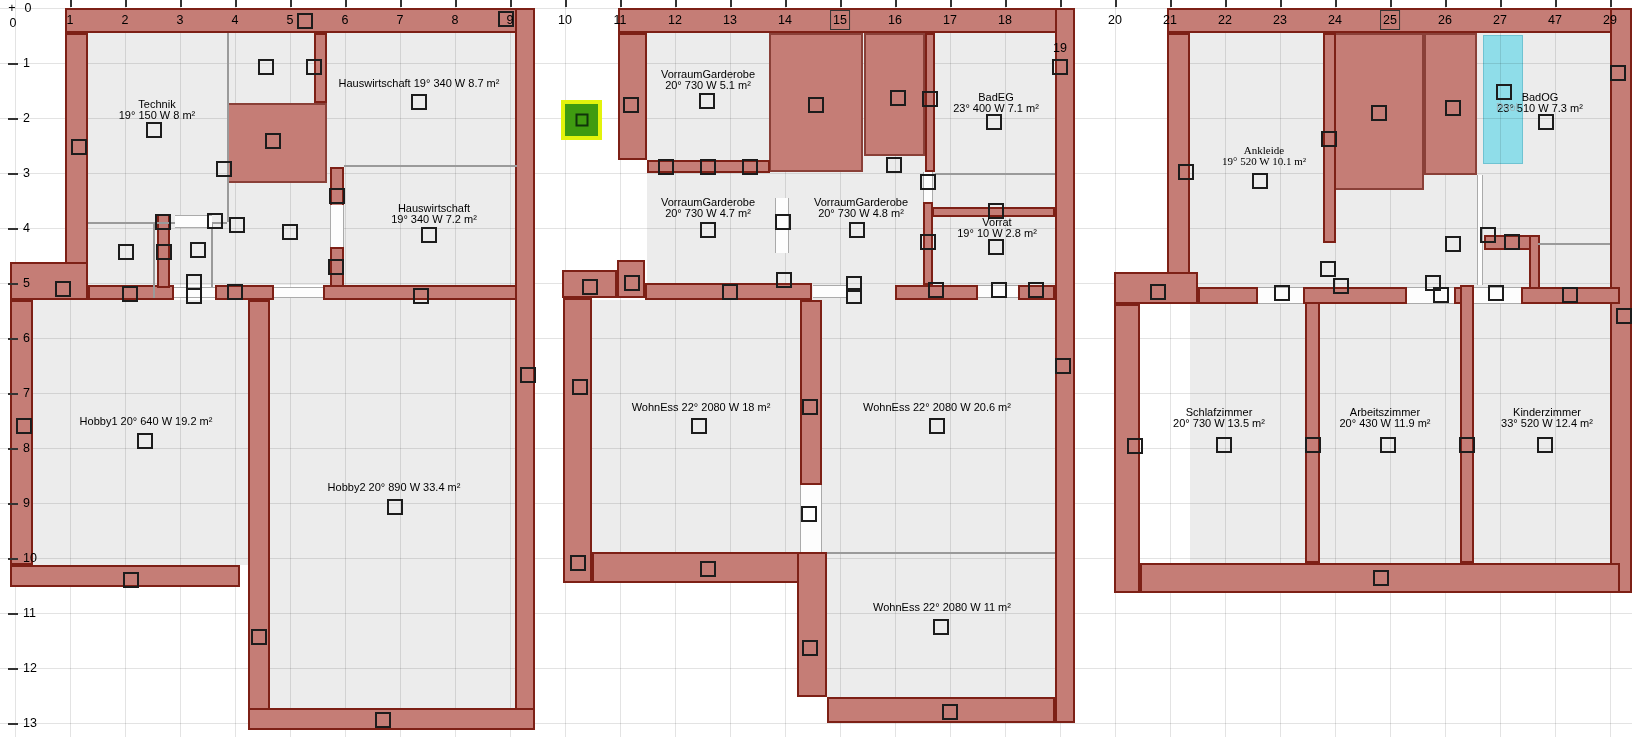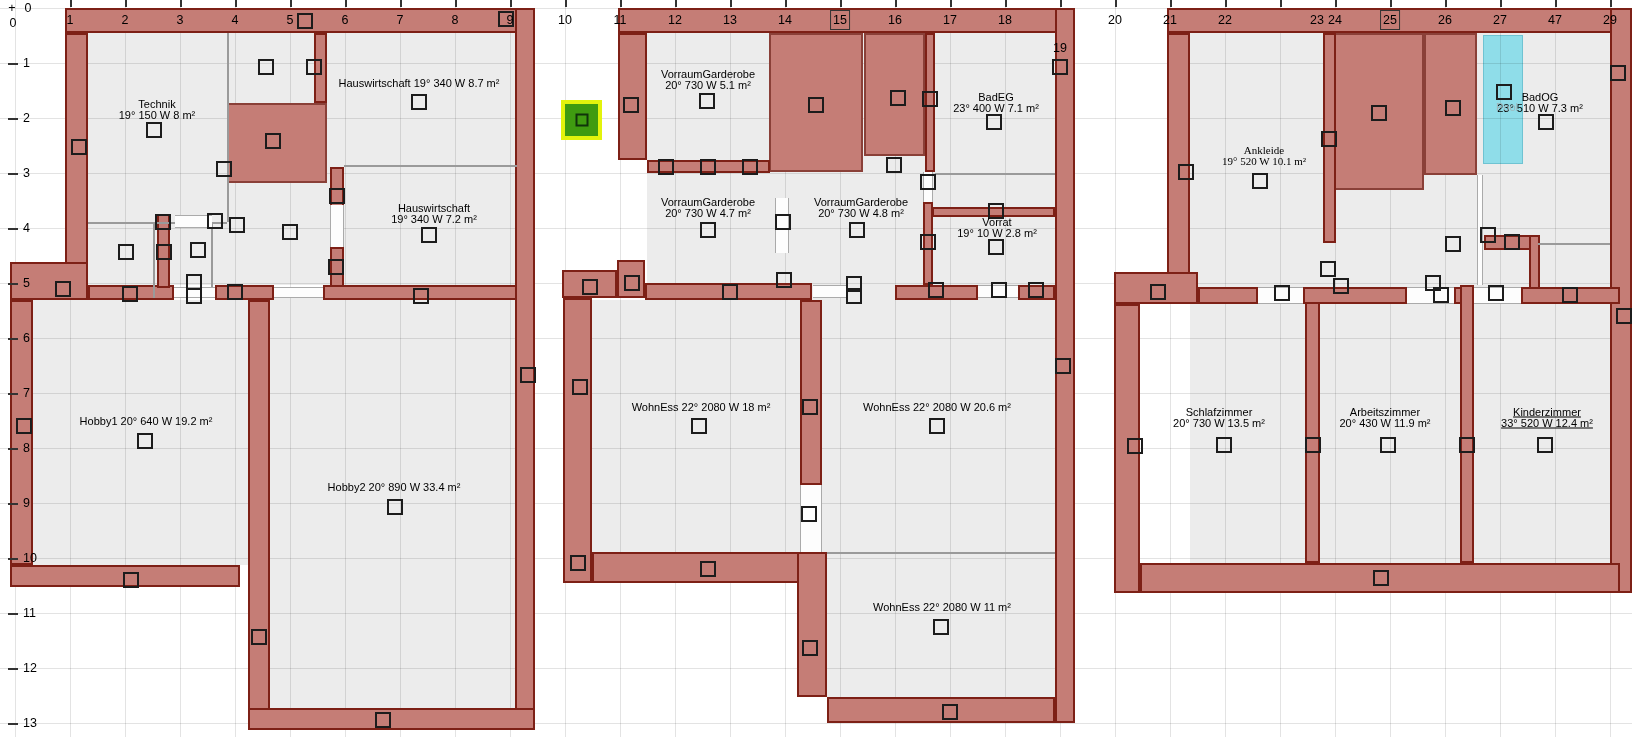--- a/index.html
+++ b/index.html
@@ -284,21 +284,21 @@
         <div>23° 510 W 7.3 m²</div>
       </div>
       <div class="room-label" style="left: 1219px; top: 417px;">
         <div>Schlafzimmer</div>
         <div>20° 730 W 13.5 m²</div>
       </div>
       <div class="room-label" style="left: 1385px; top: 417px;">
         <div>Arbeitszimmer</div>
         <div>20° 430 W 11.9 m²</div>
       </div>
-      <div class="room-label" style="left: 1547px; top: 417px; text-decoration: underline;">
+      <div class="room-label" style="left: 1547px; top: 417px;">
         <div>Kinderzimmer</div>
         <div>33° 520 W 12.4 m²</div>
       </div>
       <div class="ghost-label" style="left: 1507px; top: 107px;">Pool</div>
     </div>
   <div class="layer" id="layer-ruler">
       <div class="tick-h" style="left: 70px;"></div>
       <div class="ruler-num-h" style="left: 70px; top: 20px;">1</div>
       <div class="tick-h" style="left: 125px;"></div>
       <div class="ruler-num-h" style="left: 125px; top: 20px;">2</div>
@@ -336,21 +336,21 @@
       <div class="ruler-num-h" style="left: 1005px; top: 20px;">18</div>
       <div class="tick-h" style="left: 1060px;"></div>
       <div class="ruler-num-h" style="left: 1060px; top: 20px; margin-top: 28px;">19</div>
       <div class="tick-h" style="left: 1115px;"></div>
       <div class="ruler-num-h" style="left: 1115px; top: 20px;">20</div>
       <div class="tick-h" style="left: 1170px;"></div>
       <div class="ruler-num-h" style="left: 1170px; top: 20px;">21</div>
       <div class="tick-h" style="left: 1225px;"></div>
       <div class="ruler-num-h" style="left: 1225px; top: 20px;">22</div>
       <div class="tick-h" style="left: 1280px;"></div>
-      <div class="ruler-num-h" style="left: 1280px; top: 20px; margin-left: 37px;">23</div>
+      <div class="ruler-num-h" style="left: 1280px; top: 20px;">23</div>
       <div class="tick-h" style="left: 1335px;"></div>
       <div class="ruler-num-h" style="left: 1335px; top: 20px;">24</div>
       <div class="tick-h" style="left: 1390px;"></div>
       <div class="ruler-num-h ruler-num-box" style="left: 1390px; top: 20px;">25</div>
       <div class="tick-h" style="left: 1445px;"></div>
       <div class="ruler-num-h" style="left: 1445px; top: 20px;">26</div>
       <div class="tick-h" style="left: 1500px;"></div>
       <div class="ruler-num-h" style="left: 1500px; top: 20px;">27</div>
       <div class="tick-h" style="left: 1555px;"></div>
       <div class="ruler-num-h" style="left: 1555px; top: 20px;">47</div>

